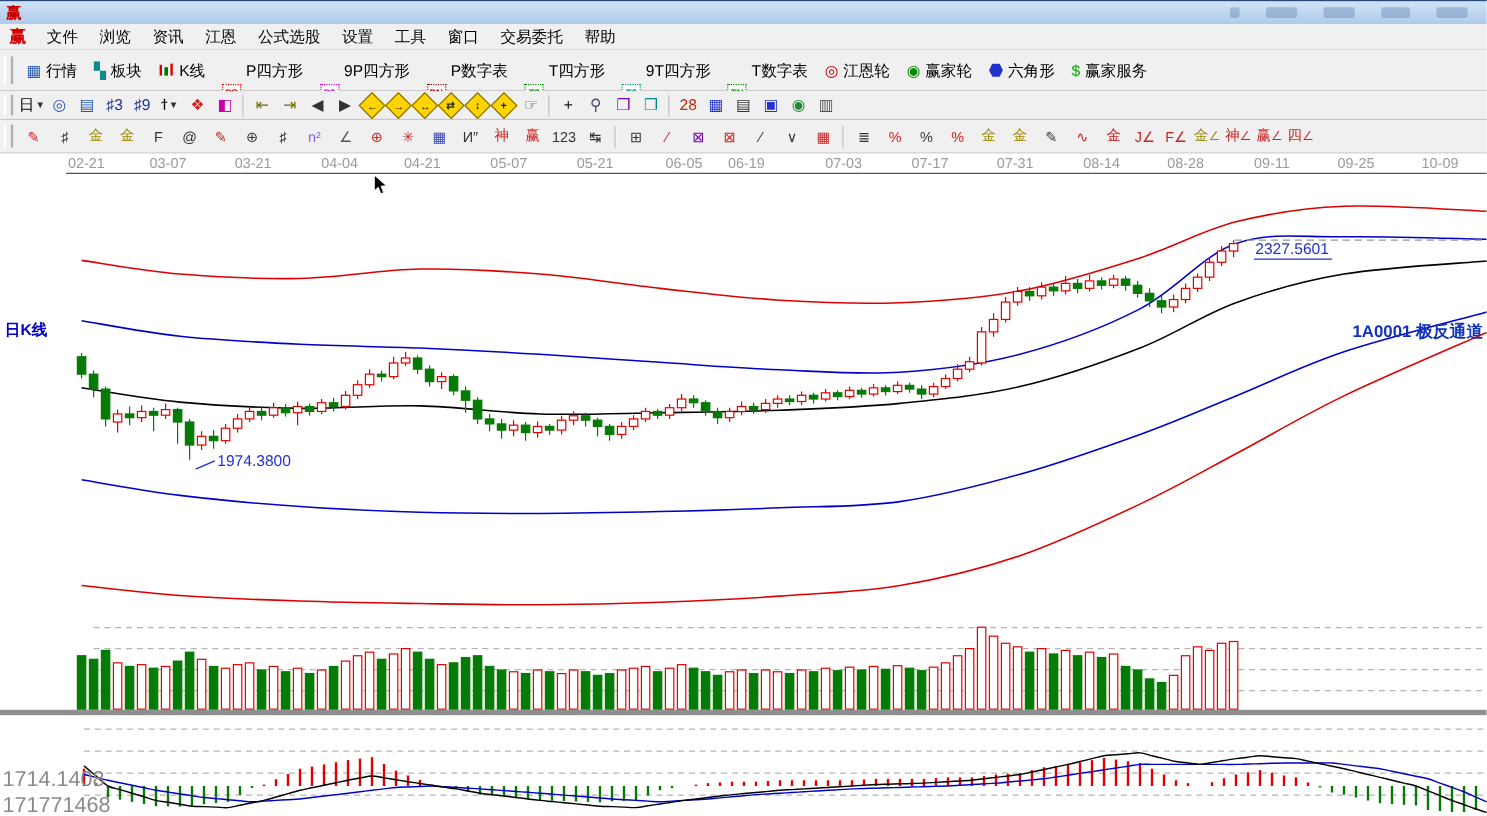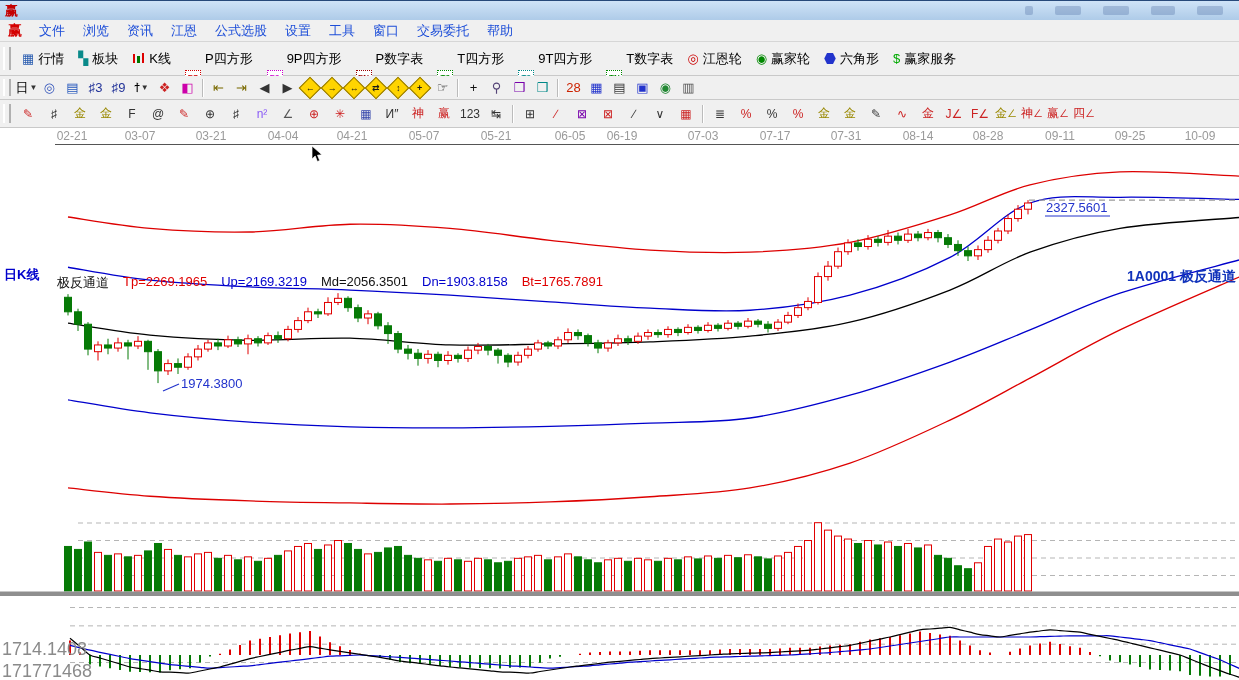--- a/index.html
+++ b/index.html
@@ -10,21 +10,21 @@
     background:linear-gradient(#cfe3f7,#aecbe8);border-top:1px solid #27497a;
     display:flex;align-items:center;box-sizing:border-box;}
   .titlebar .app-ic{width:15px;height:15px;margin:0 5px 0 4px;color:#c40000;font-weight:bold;
     font-size:13px;line-height:15px;text-align:center;}
   .titlebar .title{font-size:12px;color:#111;}
   .tb-faded{position:absolute;right:16px;top:5px;display:flex;gap:22px;}
   .tb-faded i{display:block;height:9px;border-radius:2px;background:#3c5f96;opacity:.28;}
   .menubar{position:absolute;left:0;top:20px;width:1239px;height:22px;background:#f0f0f0;
     border-bottom:1px solid #d6d6d6;display:flex;align-items:center;box-sizing:border-box;}
   .menubar .app-ic{color:#d40000;font-weight:bold;font-size:14px;margin:0 8px 0 8px;}
-  .menu-item{font-size:13px;color:#1d4ed8;padding:2px 9px;cursor:default;}
+  .menu-item{font-size:13px;color:#000000;padding:2px 9px;cursor:default;}
   
   .toolbar{position:absolute;left:0;width:1239px;background:#f0f0f0;display:flex;
     align-items:center;box-sizing:border-box;border-bottom:1px solid #c9c9c9;}
   #tb1{top:42px;height:34px;}
   #tb2{top:76px;height:24px;}
   #tb3{top:100px;height:28px;}
   .grip{width:4px;height:70%;border-left:2px solid #fff;border-right:2px solid #b0b0b0;margin:0 4px 0 3px;}
   .tb-item{display:flex;align-items:center;gap:4px;padding:2px 6px;font-size:13px;color:#000;
     border:1px solid transparent;cursor:default;}
   .badge{display:inline-block;width:16px;height:13px;font-size:8px;font-weight:bold;line-height:13px;
@@ -811,28 +811,20 @@
       <line x1="163" y1="391" x2="179" y2="384" stroke="#2233cc" stroke-width="1.2"></line>
       <text x="181" y="388" font-size="13" fill="#2233cc">1974.3800</text>
       <text x="1046" y="212" font-size="13" fill="#2233cc">2327.5601</text>
       <line x1="1045" y1="216" x2="1110" y2="216" stroke="#2233cc" stroke-width="1"></line>
       <path d="M312,146 l0,13 l3.2,-3 l2.2,5.5 l2.3,-1 l-2.2,-5.3 l4.5,-0.4 Z" fill="#000" stroke="#fff" stroke-width="0.7"></path>
     </svg>
 
   <span class="lbl" id="periodLbl">日K线</span>
   <span class="lbl" id="symLbl">1A0001  极反通道</span>
 
-  <span class="lbl" id="infoLine">
-    <span style="color:#111">极反通道</span>
-    <span style="color:#e00000">Tp=2269.1965</span>
-    <span style="color:#0000cc">Up=2169.3219</span>
-    <span style="color:#111">Md=2056.3501</span>
-    <span style="color:#0000cc">Dn=1903.8158</span>
-    <span style="color:#e00000">Bt=1765.7891</span>
-  </span>
 
   <span class="lbl axis" style="left:2px;top:511px;width:70px">1714.1408</span>
   <span class="lbl axis" style="left:2px;top:533px;width:70px">171771468</span>
   <span class="lbl axis" style="left:2px;top:551px;width:70px">114514312</span>
   
 
   <span id="macdHdr">
     
     
     

